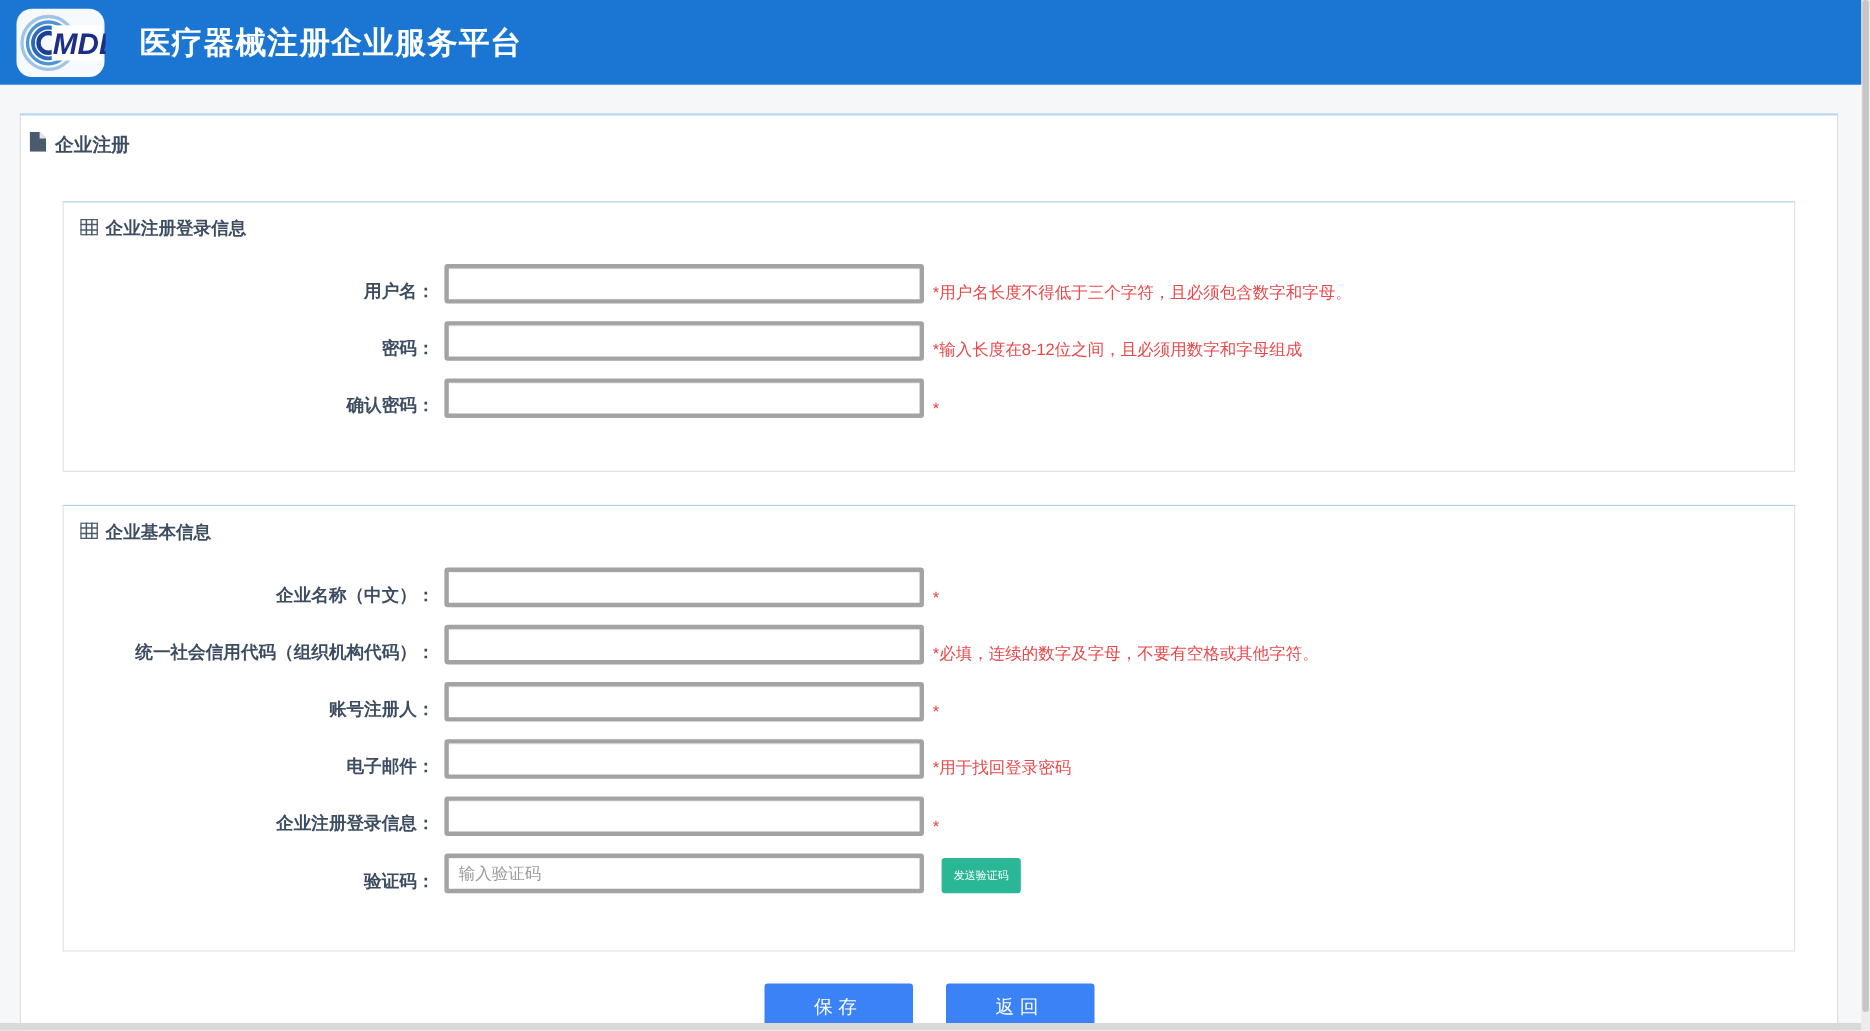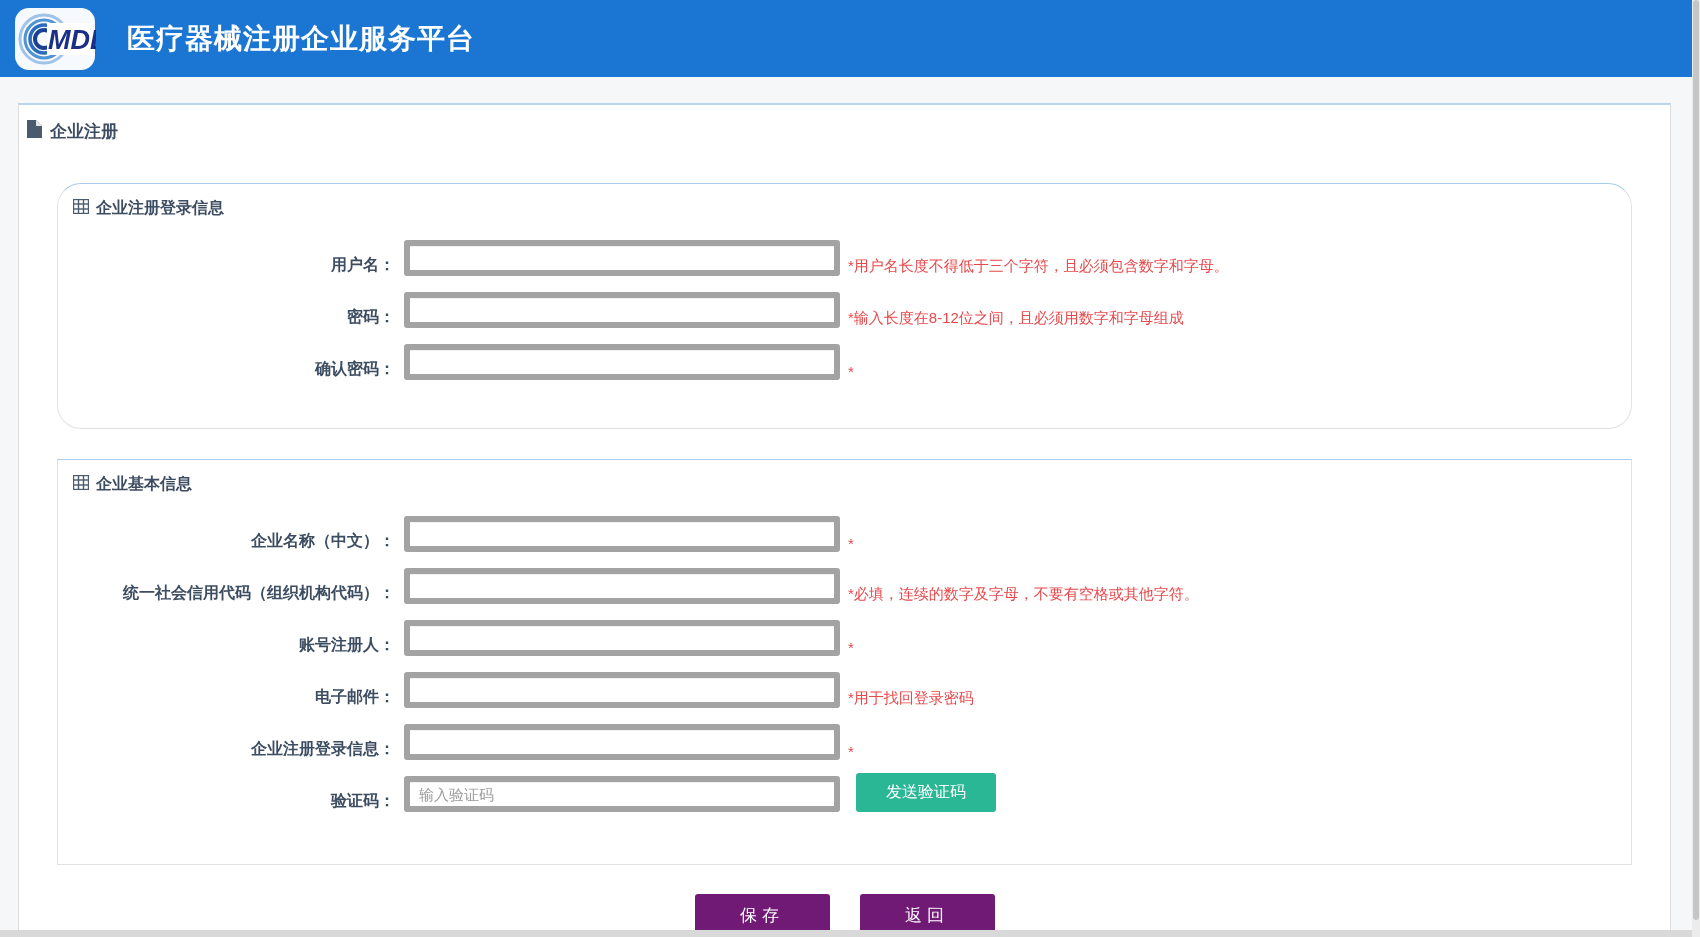--- a/index.html
+++ b/index.html
@@ -46,21 +46,21 @@
     font-size: 17px;
     font-weight: bold;
     color: #3d4d61;
   }
   .panel {
     margin: 0 38px;
     border: 1px solid #e2e2e2;
     border-top: 1px solid #a9cdec;
     background: #fff;
   }
-  .panel-1 { margin-top: 40px; padding-bottom: 48px; border-radius: 24px; }
+  .panel-1 { margin-top: 40px; padding-bottom: 48px; }
   .panel-2 { margin-top: 30px; padding-bottom: 52px; }
   .panel-title {
     display: flex;
     align-items: center;
     gap: 7px;
     padding: 14px 0 0 15px;
     font-size: 16px;
     font-weight: bold;
     color: #3d4d61;
   }
@@ -77,21 +77,21 @@
     text-align: right;
     padding-right: 9px;
     font-size: 16px;
     font-weight: bold;
     color: #3d4d61;
     white-space: nowrap;
   }
   .inp {
     width: 436px;
     height: 36px;
-    border: 6px solid #a3a3a3;
+    border: 4px solid #a3a3a3;
     border-radius: 3px;
     background: #fff;
     padding: 0 9px;
     font-size: 15px;
     color: #333;
     box-shadow: inset 0 1px 1px rgba(0,0,0,0.06);
     outline: none;
     font-family: "Liberation Sans", sans-serif;
   }
   .inp::placeholder { color: #9b9b9b; }
@@ -100,36 +100,36 @@
     color: #e8484b;
     font-size: 15px;
     white-space: nowrap;
   }
   .send-code-btn {
     margin-left: 16px;
     background: #2ab795;
     color: #ffffff;
     border: none;
     border-radius: 3px;
-    font-size: 16px;
-    padding: 9px 30px;
+    font-size: 10px;
+    padding: 9px 11px;
     cursor: pointer;
     font-family: "Liberation Sans", sans-serif;
   }
   
   .actions {
     display: flex;
     justify-content: center;
     gap: 30px;
     margin-top: 29px;
   }
   .action-btn {
     width: 135px;
     height: 42px;
-    background: #701a75;
+    background: #3b82f6;
     border: none;
     border-radius: 3px;
     color: #ffffff;
     font-size: 17px;
     letter-spacing: 5px;
     cursor: pointer;
     font-family: "Liberation Sans", sans-serif;
   }
   
   .vscroll {

